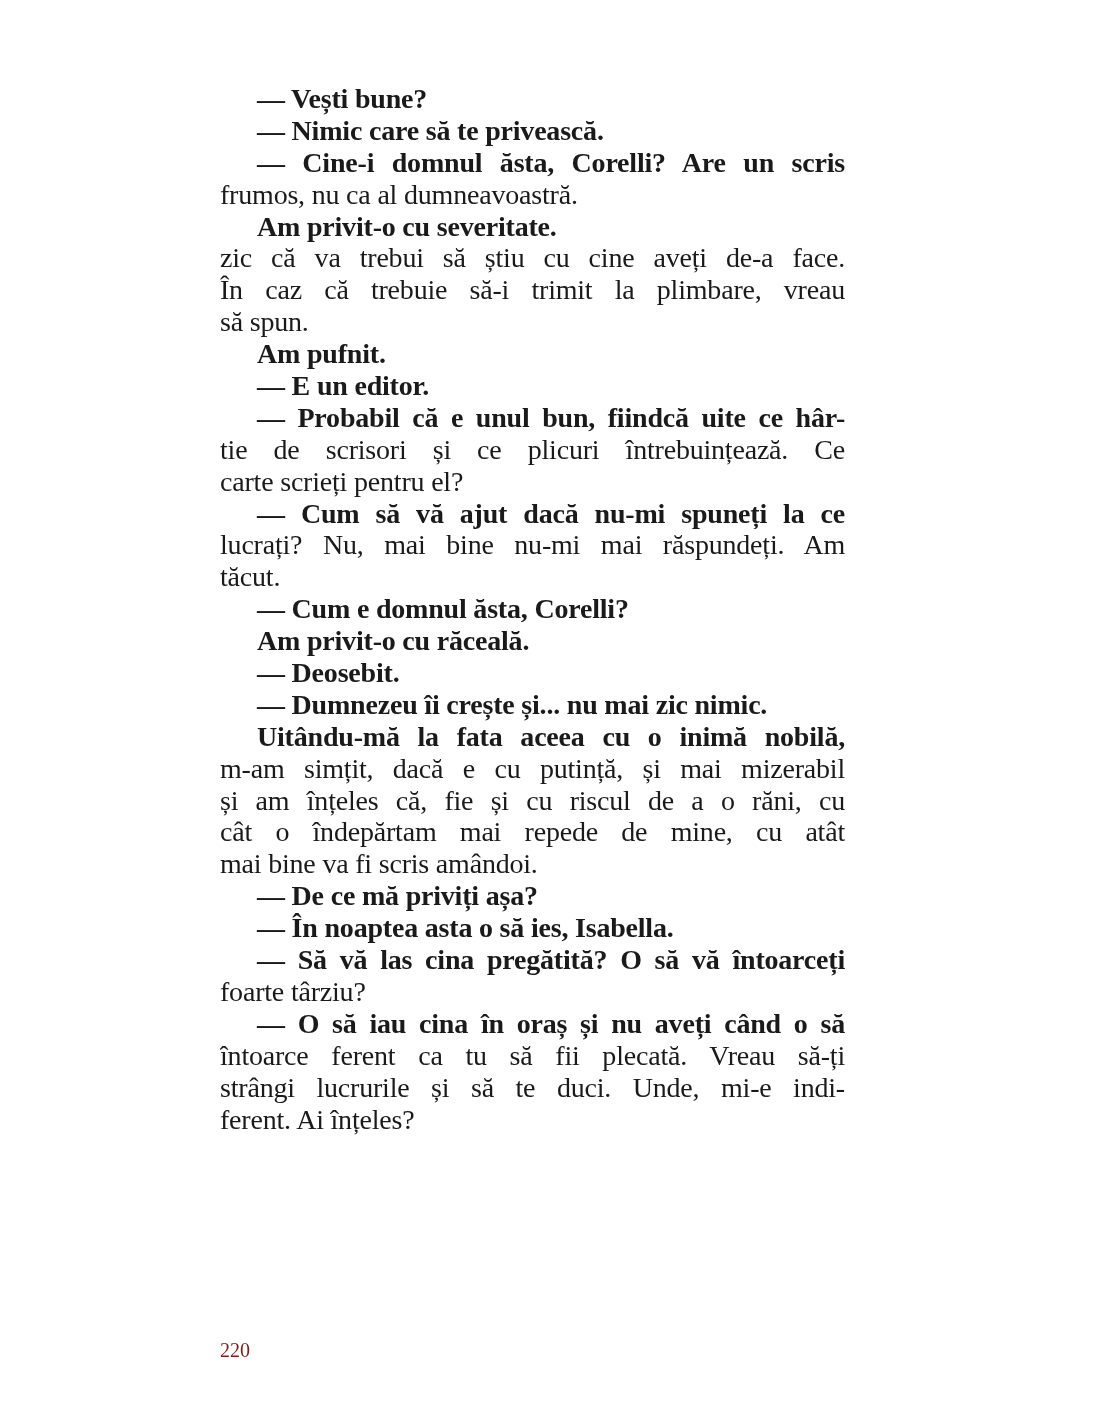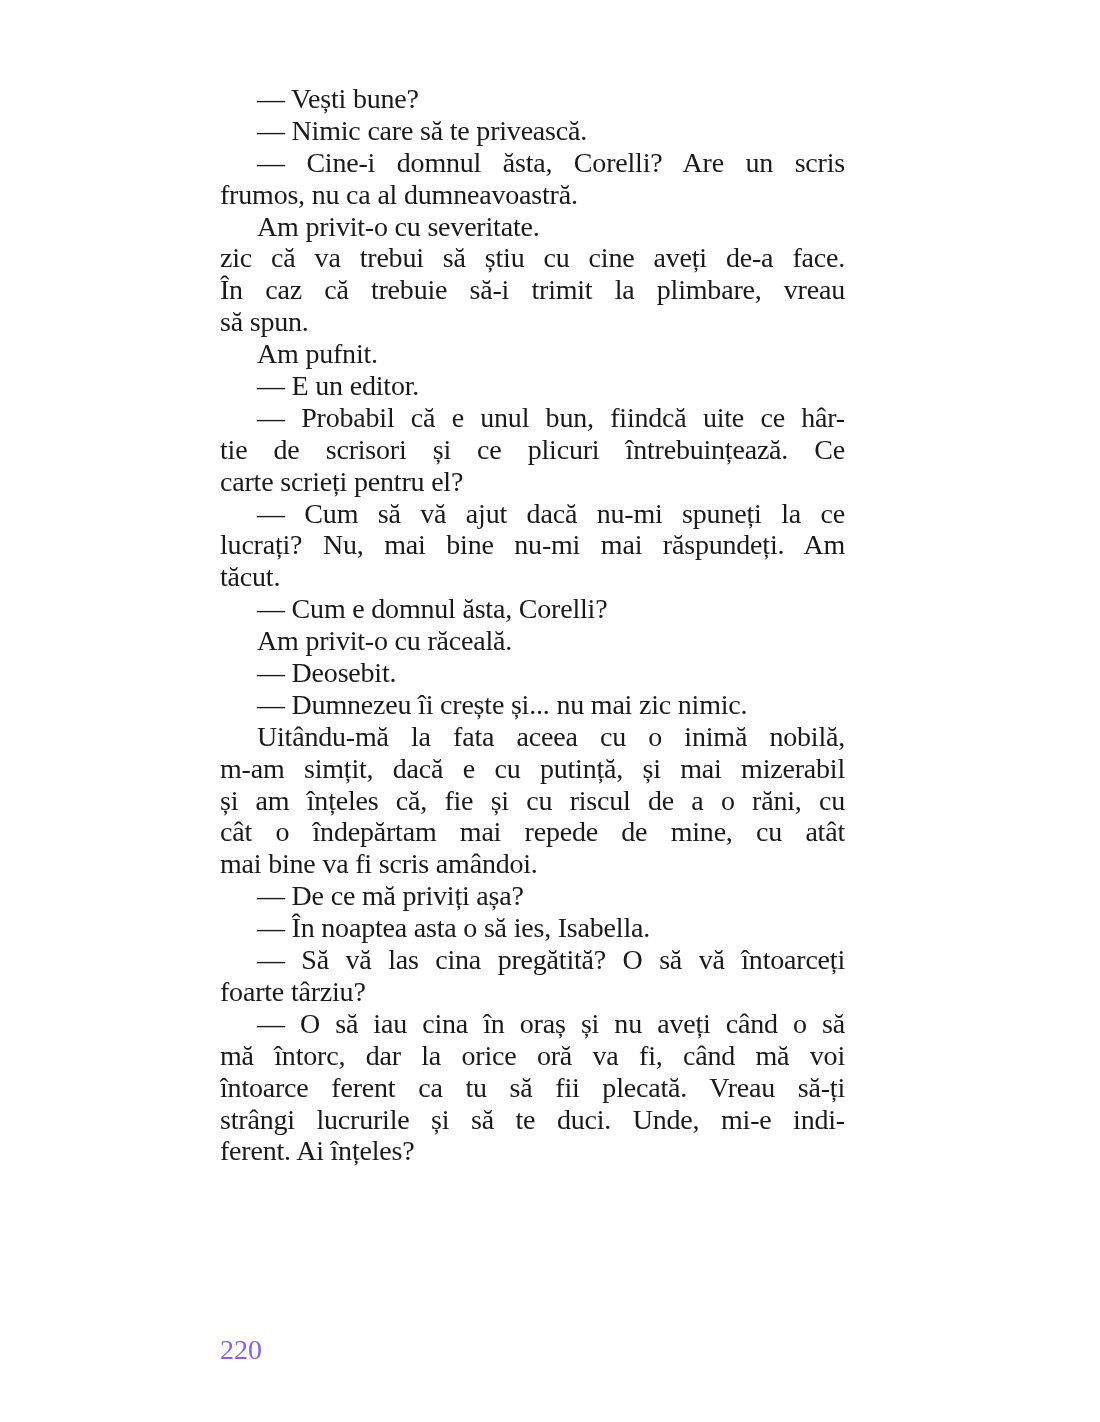--- a/index.html
+++ b/index.html
@@ -30,28 +30,29 @@
     height: 31.9px;
     overflow: hidden;
     text-align: left;
   }
   .line.just {
     text-align: justify;
     text-align-last: justify;
   }
   .line.first {
     padding-left: 37px;
+    font-weight: bold;
   }
   .page-number {
     position: absolute;
     left: 220px;
     top: 1334px;
-    font-size: 28px;
+    font-size: 20px;
     line-height: 32px;
-    color: #8b5cf6;
+    color: #7f1d1d;
   }
 </style>
 </head>
 <body>
 
 <div class="page">
   <div class="text-block" id="text-block">
       <div class="para">
         <div class="line first">— Vești bune?</div>
       </div>
@@ -110,20 +111,19 @@
       </div>
       <div class="para">
         <div class="line first">— În noaptea asta o să ies, Isabella.</div>
       </div>
       <div class="para">
         <div class="line first just">— Să vă las cina pregătită? O să vă întoarceți</div>
         <div class="line">foarte târziu?</div>
       </div>
       <div class="para">
         <div class="line first just">— O să iau cina în oraș și nu aveți când o să</div>
-        <div class="line just">mă întorc, dar la orice oră va fi, când mă voi</div>
         <div class="line just">întoarce ferent ca tu să fii plecată. Vreau să-ți</div>
         <div class="line just">strângi lucrurile și să te duci. Unde, mi-e indi-</div>
         <div class="line">ferent. Ai înțeles?</div>
       </div>
     </div>
   <div class="page-number">220</div>
 </div>
 
 </body></html>

